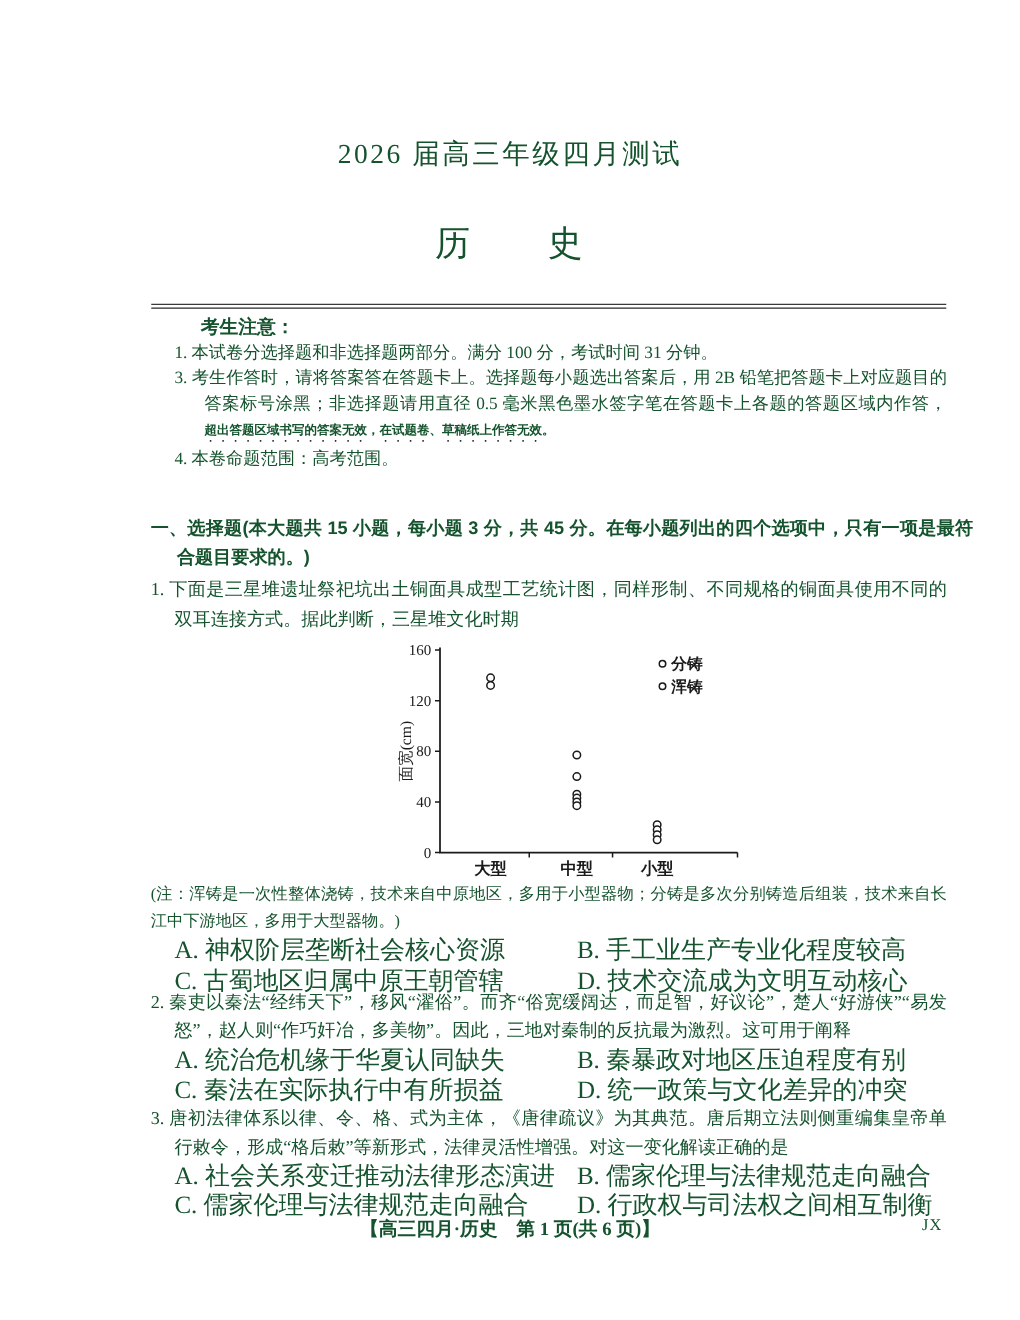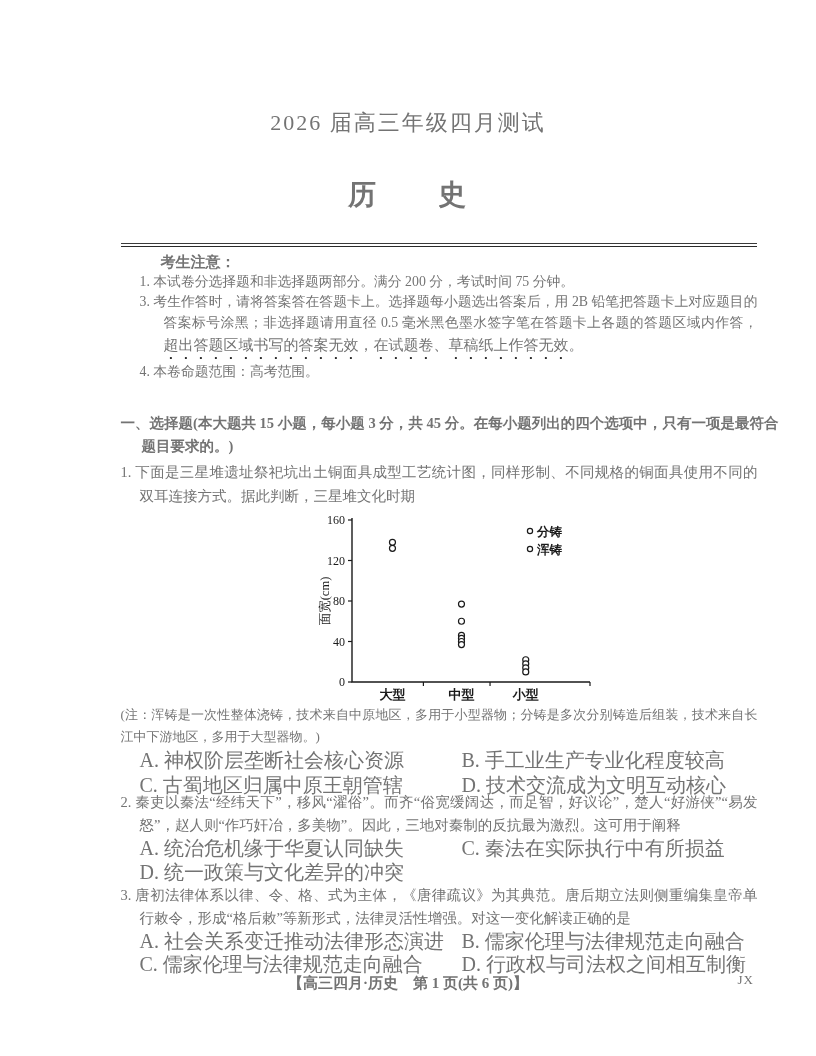--- a/index.html
+++ b/index.html
@@ -1,59 +1,59 @@
 <!DOCTYPE html>
 <html><head>
 <meta charset="utf-8">
 <style>
   html,body{margin:0;padding:0;background:#ffffff;}
   .page{
     position:relative;
     width:757px;height:1056px;
     margin:0 auto;
     background:#fff;
-    color:#737373;
+    color:#14532d;
     font-family:"Liberation Serif","DejaVu Serif",serif;
     overflow:hidden;
   }
 
   .title{
     position:absolute;top:108px;left:0;width:100%;
     text-align:center;font-size:22px;letter-spacing:2px;
   }
   .subject{
     position:absolute;top:176px;left:0;width:100%;
-    text-align:center;font-size:28px;font-weight:700;letter-spacing:2px;
+    text-align:center;font-size:28px;font-weight:400;letter-spacing:2px;
   }
   .rule{
     position:absolute;top:243px;left:91px;width:636px;height:2px;
     border-top:1.5px solid #3a3a3a;border-bottom:1.5px solid #2a2a2a;
   }
   .notice{position:absolute;top:251px;left:91px;width:637px;}
   .notice-head{
     font-family:"Liberation Sans","DejaVu Sans",sans-serif;
     font-weight:700;font-size:15px;line-height:21px;margin-left:40px;
   }
   .notice-item{
     font-size:13.8px;line-height:20.4px;
     margin-left:19px;padding-left:24px;text-indent:-24px;
     text-align:justify;
   }
   .em{
     display:inline-block;text-indent:0;
     font-family:"Liberation Sans","DejaVu Sans",sans-serif;
-    font-weight:400;font-size:15px;line-height:24px;
+    font-weight:700;font-size:10px;line-height:24px;
     -webkit-text-emphasis:filled dot #141414;
     -webkit-text-emphasis-position:under;
     text-emphasis:filled dot #141414;
     text-emphasis-position:under left;
   }
   .section-head{
     position:absolute;top:412px;left:91px;width:637px;
-    font-family:Liberation Serif, serif;
+    font-family:Liberation Sans, sans-serif;
     font-weight:700;font-size:14.5px;line-height:23px;
     padding-left:21px;text-indent:-21px;text-align:justify;
   }
   .question{position:absolute;left:91px;width:637px;}
   .q1{top:460px;}
   .q2{top:791px;}
   .q3{top:884px;}
   .stem{font-size:14.5px;line-height:24px;padding-left:19px;text-indent:-19px;text-align:justify;}
   .q2 .stem,.q3 .stem{line-height:23px;}
   .chart-wrap{margin:0 0 0 197px;width:286px;height:196px;}
@@ -78,21 +78,21 @@
 <body>
 
 <div class="page">
 
   <div class="title">2026 届高三年级四月测试</div>
   <div class="subject">历　　史</div>
   <div class="rule"></div>
 
   <div class="notice">
     <div class="notice-head">考生注意：</div>
-    <div class="notice-item">1. 本试卷分选择题和非选择题两部分。满分 200 分，考试时间 75 分钟。</div>
+    <div class="notice-item">1. 本试卷分选择题和非选择题两部分。满分 100 分，考试时间 31 分钟。</div>
     <div class="notice-item"><span>3. 考生作答时，请将答案答在答题卡上。选择题每小题选出答案后，用 2B 铅笔把答题卡上对应题目的答案标号涂黑；非选择题请用直径 0.5 毫米黑色墨水签字笔在答题卡上各题的答题区域内作答，</span><span class="em">超出答题区域书写的答案无效，在试题卷、草稿纸上作答无效。</span></div>
     <div class="notice-item">4. 本卷命题范围：高考范围。</div>
   </div>
 
   <div class="section-head">一、选择题(本大题共 15 小题，每小题 3 分，共 45 分。在每小题列出的四个选项中，只有一项是最符合题目要求的。)</div>
 
   <div class="question q1">
     <div class="stem">1. 下面是三星堆遗址祭祀坑出土铜面具成型工艺统计图，同样形制、不同规格的铜面具使用不同的双耳连接方式。据此判断，三星堆文化时期</div>
     <div class="chart-wrap">
       <svg width="286" height="196" viewBox="0 0 286 196">
@@ -138,20 +138,21 @@
       <span>B. 手工业生产专业化程度较高</span>
       <span>C. 古蜀地区归属中原王朝管辖</span>
       <span>D. 技术交流成为文明互动核心</span>
     </div>
   </div>
 
   <div class="question q2">
     <div class="stem">2. 秦吏以秦法“经纬天下”，移风“濯俗”。而齐“俗宽缓阔达，而足智，好议论”，楚人“好游侠”“易发怒”，赵人则“作巧奸冶，多美物”。因此，三地对秦制的反抗最为激烈。这可用于阐释</div>
     <div class="opts">
       <span>A. 统治危机缘于华夏认同缺失</span>
+      <span>B. 秦暴政对地区压迫程度有别</span>
       <span>C. 秦法在实际执行中有所损益</span>
       <span>D. 统一政策与文化差异的冲突</span>
     </div>
   </div>
 
   <div class="question q3">
     <div class="stem">3. 唐初法律体系以律、令、格、式为主体，《唐律疏议》为其典范。唐后期立法则侧重编集皇帝单行敕令，形成“格后敕”等新形式，法律灵活性增强。对这一变化解读正确的是</div>
     <div class="opts">
       <span>A. 社会关系变迁推动法律形态演进</span>
       <span>B. 儒家伦理与法律规范走向融合</span>

